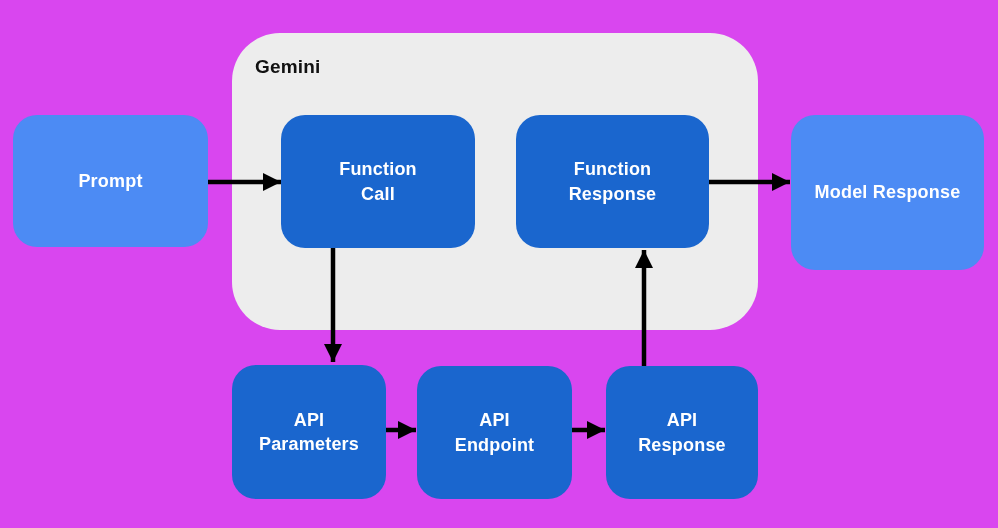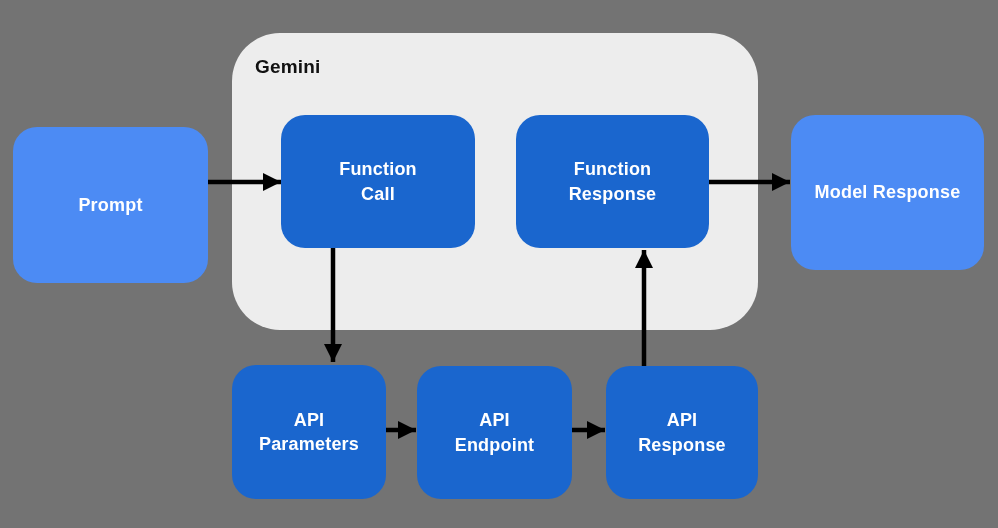--- a/index.html
+++ b/index.html
@@ -11,21 +11,21 @@
   }
   * { margin: 0; padding: 0; box-sizing: border-box; }
   body {
     font-family: "Liberation Sans", "DejaVu Sans", sans-serif;
     background: #ffffff;
   }
   .canvas {
     position: relative;
     width: 998px;
     height: 528px;
-    background: #737373;
+    background: #d946ef;
     overflow: hidden;
   }
   .group-container {
     position: absolute;
     left: 232px;
     top: 33px;
     width: 526px;
     height: 297px;
     background: var(--container-gray);
     border-radius: 48px;
@@ -49,21 +49,21 @@
     color: var(--text-white);
     font-size: 18px;
     font-weight: bold;
     line-height: 1.35;
     white-space: pre-line;
     letter-spacing: 0.2px;
   }
   .node.light { background: var(--light-blue); }
   .node.dark  { background: var(--dark-blue); }
 
-  .n-prompt            { left: 13px;  top: 127px; width: 195px; height: 156px; }
+  .n-prompt            { left: 13px;  top: 115px; width: 195px; height: 132px; }
   .n-function-call     { left: 281px; top: 115px; width: 194px; height: 133px; }
   .n-function-response { left: 516px; top: 115px; width: 193px; height: 133px; }
   .n-model-response    { left: 791px; top: 115px; width: 193px; height: 155px; }
   .n-api-parameters    { left: 232px; top: 365px; width: 154px; height: 134px; }
   .n-api-endpoint      { left: 417px; top: 366px; width: 155px; height: 133px; }
   .n-api-response      { left: 606px; top: 366px; width: 152px; height: 133px; }
 
   .arrow-layer {
     position: absolute;
     left: 0; top: 0;

